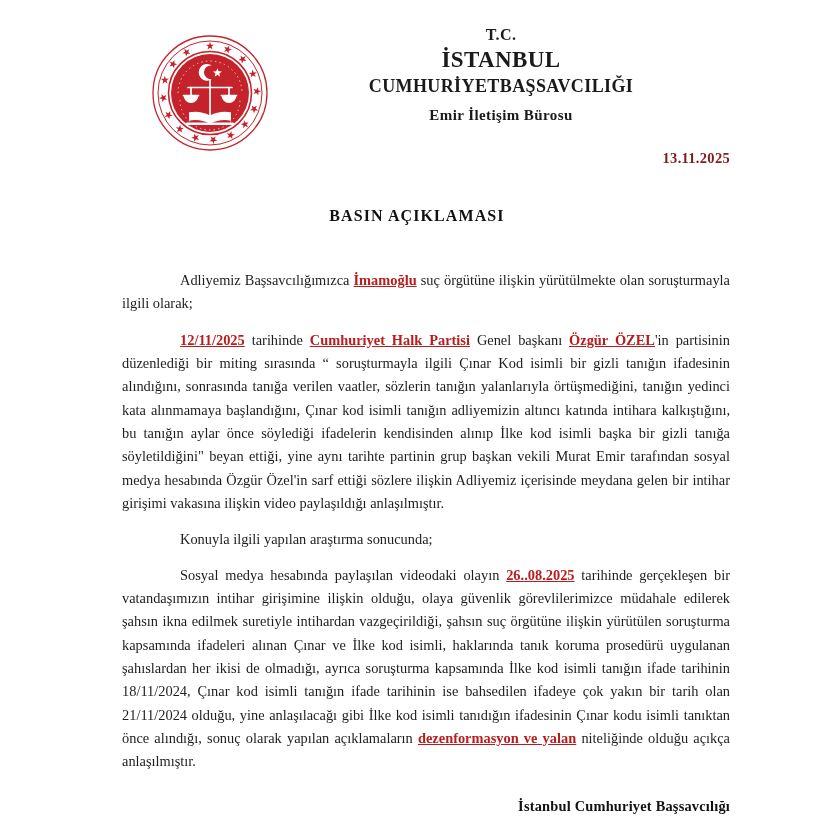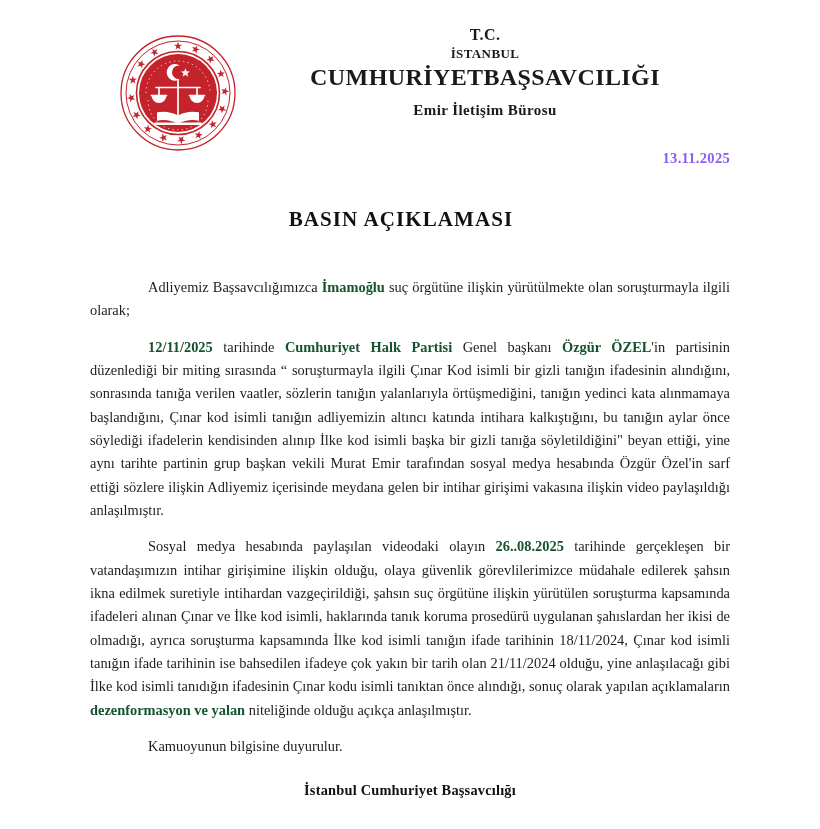--- a/index.html
+++ b/index.html
@@ -10,20 +10,21 @@
   }
   .page {
     position: relative;
     width: 820px;
     height: 829px;
     background: #ffffff;
     overflow: hidden;
     font-family: "Liberation Serif", "DejaVu Serif", serif;
     color: #1c1c1c;
     box-sizing: border-box;
+    padding-left: 32px;
   }
 
   
   .header {
     position: relative;
     height: 130px;
     padding-top: 22px;
     box-sizing: border-box;
   }
   .emblem-wrap {
@@ -45,40 +46,40 @@
     top: 24px;
     text-align: center;
   }
   .hdr-line {
     font-weight: bold;
     letter-spacing: 0.4px;
     color: #1a1a1a;
     line-height: 1.32;
   }
   .hdr-tc     { font-size: 16px; }
-  .hdr-city   { font-size: 13px; }
-  .hdr-office { font-size: 24px; }
+  .hdr-city   { font-size: 23px; }
+  .hdr-office { font-size: 18px; }
   .hdr-sub    { font-size: 15px; margin-top: 7px; }
 
   
   .date-line {
     text-align: right;
     padding-right: 90px;
     margin-top: 20px;
     font-size: 14.5px;
     font-weight: bold;
     letter-spacing: 0.3px;
-    color: #8b5cf6;
+    color: #7f1d1d;
   }
 
   
   .doc-title {
     text-align: center;
     margin-top: 40px;
-    font-size: 21px;
+    font-size: 16px;
     font-weight: bold;
     letter-spacing: 1.1px;
     color: #111;
     padding-right: 18px;
   }
 
   
   .body-area {
     margin: 0 90px 0 90px;
     margin-top: 44px;
@@ -87,25 +88,25 @@
     margin: 0 0 13px 0;
     text-align: justify;
     text-justify: inter-word;
     text-indent: 58px;
     font-size: 14.4px;
     line-height: 1.62;
     color: #1d1d1d;
     hyphens: none;
   }
   p.para.tight { margin-bottom: 12px; }
-  p.para b { font-weight: bold; color: #14532d; }
+  p.para b { font-weight: bold; color: #b91c1c; text-decoration: underline; }
 
   .signature {
     margin: 24px 90px 0 90px;
-    text-align: center;
+    text-align: right;
     font-size: 14.4px;
     font-weight: bold;
     color: #111;
     letter-spacing: 0.2px;
   }
 </style>
 </head>
 <body>
 
 <div class="page">
@@ -215,21 +216,21 @@
   <div class="date-line">13.11.2025</div>
 
   <div class="doc-title">BASIN AÇIKLAMASI</div>
 
   <div class="body-area">
 
     <p class="para"><span>Adliyemiz Başsavcılığımızca </span><b>İmamoğlu</b><span> suç örgütüne ilişkin yürütülmekte olan soruşturmayla ilgili olarak;</span></p>
 
     <p class="para"><b>12/11/2025</b><span> tarihinde </span><b>Cumhuriyet Halk Partisi</b><span> Genel başkanı </span><b>Özgür ÖZEL</b><span>'in partisinin düzenlediği bir miting sırasında “ soruşturmayla ilgili Çınar Kod isimli bir gizli tanığın ifadesinin alındığını, sonrasında tanığa verilen vaatler, sözlerin tanığın yalanlarıyla örtüşmediğini, tanığın yedinci kata alınmamaya başlandığını, Çınar kod isimli tanığın adliyemizin altıncı katında intihara kalkıştığını, bu tanığın aylar önce söylediği ifadelerin kendisinden alınıp İlke kod isimli başka bir gizli tanığa söyletildiğini" beyan ettiği, yine aynı tarihte partinin grup başkan vekili Murat Emir tarafından sosyal medya hesabında Özgür Özel'in sarf ettiği sözlere ilişkin Adliyemiz içerisinde meydana gelen bir intihar girişimi vakasına ilişkin video paylaşıldığı anlaşılmıştır.</span></p>
 
+    <p class="para tight">Konuyla ilgili yapılan araştırma sonucunda;</p>
 
     <p class="para"><span>Sosyal medya hesabında paylaşılan videodaki olayın </span><b>26..08.2025</b><span> tarihinde gerçekleşen bir vatandaşımızın intihar girişimine ilişkin olduğu, olaya güvenlik görevlilerimizce müdahale edilerek şahsın ikna edilmek suretiyle intihardan vazgeçirildiği, şahsın suç örgütüne ilişkin yürütülen soruşturma kapsamında ifadeleri alınan Çınar ve İlke kod isimli, haklarında tanık koruma prosedürü uygulanan şahıslardan her ikisi de olmadığı, ayrıca soruşturma kapsamında İlke kod isimli tanığın ifade tarihinin 18/11/2024, Çınar kod isimli tanığın ifade tarihinin ise bahsedilen ifadeye çok yakın bir tarih olan 21/11/2024 olduğu, yine anlaşılacağı gibi İlke kod isimli tanıdığın ifadesinin Çınar kodu isimli tanıktan önce alındığı, sonuç olarak yapılan açıklamaların </span><b>dezenformasyon ve yalan</b><span> niteliğinde olduğu açıkça anlaşılmıştır.</span></p>
 
-    <p class="para tight">Kamuoyunun bilgisine duyurulur.</p>
   </div>
 
   <div class="signature">İstanbul Cumhuriyet Başsavcılığı</div>
 
 </div>
 
 </body></html>

